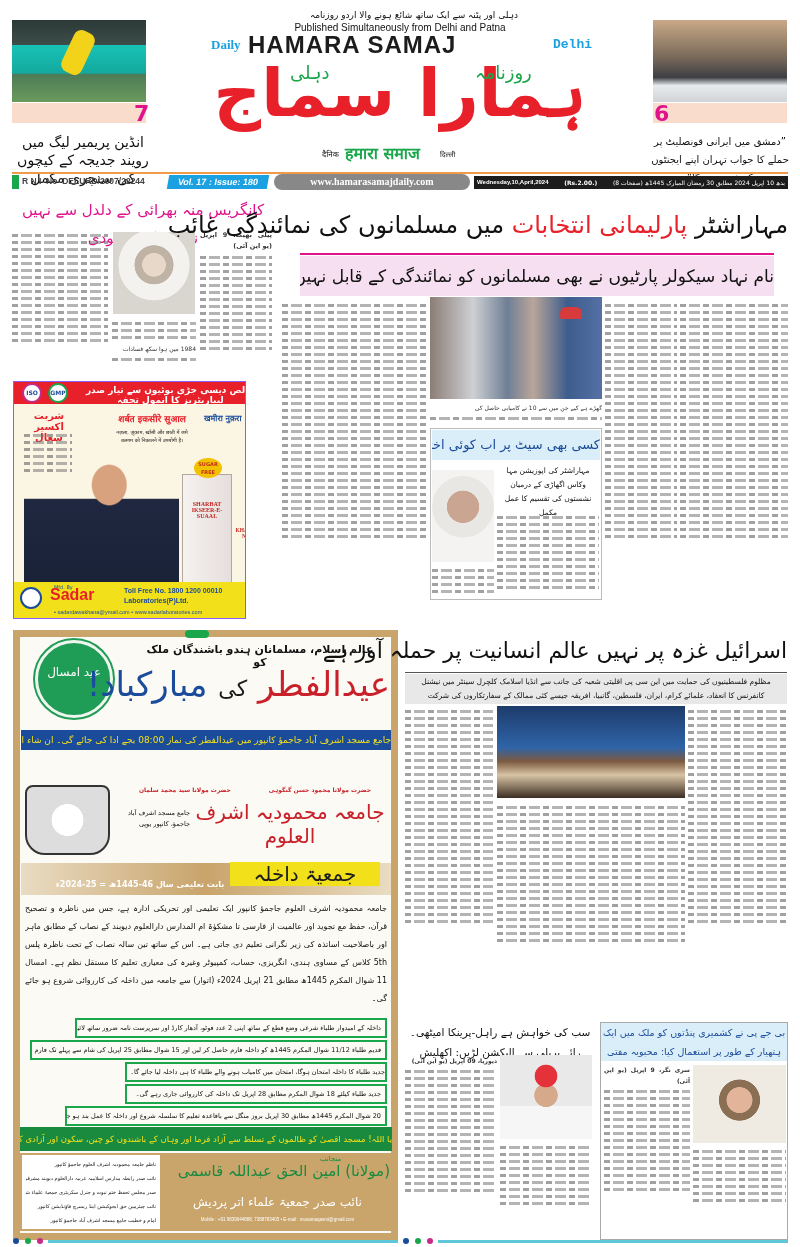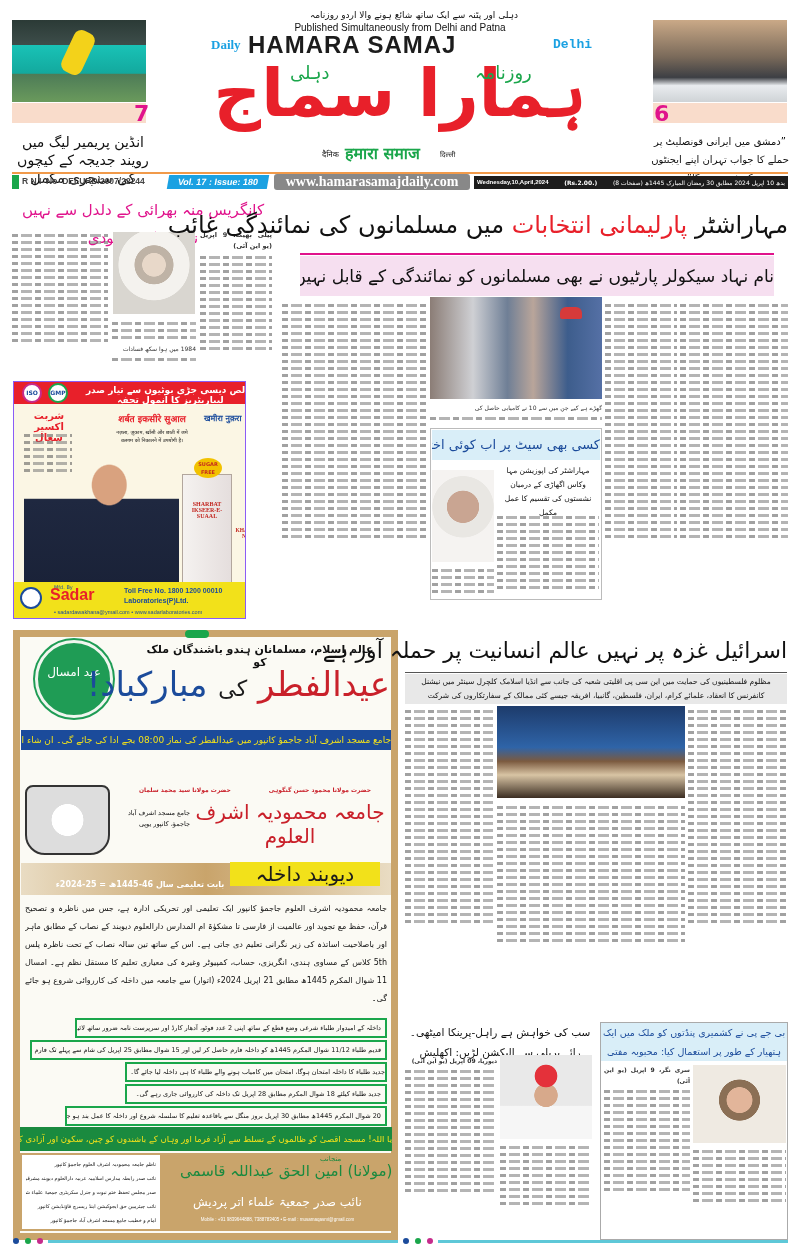--- a/index.html
+++ b/index.html
@@ -37,21 +37,21 @@
 <div class="abs rtl ur" style="left:475px;top:62px;font-size:18px;color:#1aa64b">روزنامہ</div>
 <div class="abs rtl ur" style="left:290px;top:62px;font-size:18px;color:#1aa64b">دہلی</div>
 <div class="abs" style="left:322px;top:148px;font-size:8px">दैनिक</div>
 <div class="abs b" style="left:345px;top:142px;font-size:16px;color:#1aa64b">हमारा समाज</div>
 <div class="abs" style="left:440px;top:150px;font-size:7px">दिल्ली</div>
 
 <div class="abs" style="left:12px;top:172px;width:776px;height:2px;background:#f19a4a"></div>
 <div class="abs" style="left:12px;top:175px;width:7px;height:14px;background:#1aa64b"></div>
 <div class="abs b" style="left:22px;top:176px;font-size:8.5px;color:#444;white-space:pre;font-family:'Liberation Sans',sans-serif">R N I  No  DELURD/2007/22244</div>
 <div class="abs b" style="left:168px;top:175px;width:100px;height:14px;background:#1ba1e2;color:#fff;font-size:9px;line-height:14px;text-align:center;font-family:'Liberation Sans',sans-serif;transform:skewX(-10deg)">Vol. 17 : Issue: 180</div>
-<div class="abs b" style="left:274px;top:174px;width:196px;height:16px;background:#888;color:#fff;font-size:14px;line-height:16px;text-align:center;border-radius:3px;font-family:'Liberation Serif',serif">www.hamarasamajdaily.com</div>
+<div class="abs b" style="left:274px;top:174px;width:196px;height:16px;background:#888;color:#fff;font-size:10px;line-height:16px;text-align:center;border-radius:8px;font-family:'Liberation Serif',serif">www.hamarasamajdaily.com</div>
 <div class="abs" style="left:474px;top:176px;width:314px;height:13px;background:#1c1c1c;color:#fff;font-size:6px;line-height:13px;padding:0 3px;display:flex;justify-content:space-between;white-space:nowrap">
   <span class="b" style="font-family:'Liberation Sans',sans-serif">Wednesday,10,April,2024</span>
   <span class="b">(Rs.2.00.)</span>
   <span class="rtl" style="direction:rtl">بدھ 10 اپریل 2024 مطابق 30 رمضان المبارک 1445ھ (صفحات 8)</span>
 </div>
 
 <div class="abs rtl ur" style="left:12px;top:196px;width:262px;font-size:15px;line-height:28px;color:#e0138c;text-align:center">کانگریس منہ بھرائی کے دلدل سے نہیں نکل سکتی: مودی</div>
 <div class="abs txtcol" style="left:200px;top:230px;width:72px;height:142px">
   <div style="font-weight:bold;font-size:6.5px">پیلی بھیت، 9 اپریل (یو این آئی)</div>
   <span></span>
@@ -291,42 +291,42 @@
 <div class="abs rtl ur" style="left:21px;top:730px;width:370px;height:20px;background:#1b4b9b;color:#f2e11a;font-size:9px;line-height:20px;text-align:center;white-space:nowrap;overflow:hidden">جامع مسجد اشرف آباد جاجمؤ کانپور میں عیدالفطر کی نماز 08:00 بجے ادا کی جائے گی۔ ان شاء اللہ</div>
 
 <div class="abs" style="left:25px;top:785px;width:85px;height:70px;border-radius:8px 8px 20px 20px;border:2px solid #333;background:radial-gradient(circle at 50% 50%,#fff 0 30%,#ddd 31%)"></div>
 <div class="abs rtl" style="left:120px;top:786px;width:270px;font-size:6px;display:flex;justify-content:space-around">
   <span style="color:#c9202a;font-weight:bold">حضرت مولانا محمود حسن گنگوہی</span>
   <span style="color:#c9202a;font-weight:bold">حضرت مولانا سید محمد سلمان</span>
 </div>
 <div class="abs rtl ur" style="left:190px;top:800px;width:200px;font-size:20px;color:#c9202a;text-align:center">جامعہ محمودیہ اشرف العلوم</div>
 <div class="abs rtl" style="left:120px;top:808px;width:70px;font-size:6.5px;line-height:11px;text-align:right">جامع مسجد اشرف آباد جاجمؤ، کانپور یوپی</div>
 <div class="abs" style="left:21px;top:863px;width:370px;height:32px;background:linear-gradient(90deg,#e9dcc3,#c9a46b,#e9dcc3)"></div>
-<div class="abs rtl ur" style="left:230px;top:862px;width:150px;font-size:20px;color:#1c1c1c;text-align:center;background:#f2e11a">دیوبند داخلہ</div>
+<div class="abs rtl ur" style="left:230px;top:862px;width:150px;font-size:20px;color:#1c1c1c;text-align:center;background:#f2e11a">جمعیۃ داخلہ</div>
 <div class="abs rtl" style="left:50px;top:880px;width:180px;font-size:8px;color:#fff;font-weight:bold;text-align:center">بابت تعلیمی سال 46-1445ھ = 25-2024ء</div>
 <div class="abs rtl" style="left:25px;top:900px;width:362px;height:112px;font-size:8px;line-height:18px;text-align:justify;overflow:hidden">جامعہ محمودیہ اشرف العلوم جاجمؤ کانپور ایک تعلیمی اور تحریکی ادارہ ہے، جس میں ناظرہ و تصحیح قرآن، حفظ مع تجوید اور عالمیت از فارسی تا مشکوٰۃ ام المدارس دارالعلوم دیوبند کے نصاب کے مطابق ماہر اور باصلاحیت اساتذہ کی زیر نگرانی تعلیم دی جاتی ہے۔ اس کے ساتھ تین سالہ نصاب کے تحت ناظرہ پلس 5th کلاس کے مساوی ہندی، انگریزی، حساب، کمپیوٹر وغیرہ کی معیاری تعلیم کا مستقل نظم ہے۔ امسال 11 شوال المکرم 1445ھ مطابق 21 اپریل 2024ء (اتوار) سے جامعہ میں داخلہ کی کارروائی شروع ہو جائے گی۔</div>
 
 <div class="abs" style="left:25px;top:1018px;width:362px">
   <div class="rtl" style="margin-left:50px;border:2px solid #1aa64b;font-size:6.5px;line-height:16px;height:20px;padding:0 4px;overflow:hidden;white-space:nowrap;margin-bottom:2px">داخلہ کے امیدوار طلباء شرعی وضع قطع کے ساتھ اپنی 2 عدد فوٹو، آدھار کارڈ اور سرپرست نامہ ضرور ساتھ لائیں۔</div>
   <div class="rtl" style="margin-left:5px;border:2px solid #1aa64b;font-size:6.5px;line-height:16px;height:20px;padding:0 4px;overflow:hidden;white-space:nowrap;margin-bottom:2px">قدیم طلباء 11/12 شوال المکرم 1445ھ کو داخلہ فارم حاصل کر لیں اور 15 شوال مطابق 25 اپریل کی شام سے پہلے تک فارم جمع کر دیں۔</div>
   <div class="rtl" style="margin-left:100px;border:2px solid #1aa64b;font-size:6.5px;line-height:16px;height:20px;padding:0 0;overflow:hidden;white-space:nowrap;margin-bottom:2px">جدید طلباء کا داخلہ امتحان ہوگا، امتحان میں کامیاب ہونے والے طلباء کا ہی داخلہ لیا جائے گا۔</div>
   <div class="rtl" style="margin-left:100px;border:2px solid #1aa64b;font-size:6.5px;line-height:16px;height:20px;padding:0 4px;overflow:hidden;white-space:nowrap;margin-bottom:2px">جدید طلباء کیلئے 18 شوال المکرم مطابق 28 اپریل تک داخلہ کی کارروائی جاری رہے گی۔</div>
   <div class="rtl" style="margin-left:40px;border:2px solid #1aa64b;font-size:6.5px;line-height:16px;height:20px;padding:0 4px;overflow:hidden;white-space:nowrap">20 شوال المکرم 1445ھ مطابق 30 اپریل بروز منگل سے باقاعدہ تعلیم کا سلسلہ شروع اور داخلہ کا عمل بند ہو جائے گا۔</div>
 </div>
 <div class="abs rtl ur" style="left:20px;top:1127px;width:372px;height:24px;background:#1a8a3f;color:#f2e11a;font-size:8.5px;line-height:24px;text-align:center;white-space:nowrap;overflow:hidden">یا اللہ! مسجد اقصیٰ کو ظالموں کے تسلط سے آزاد فرما اور وہاں کے باشندوں کو چین، سکون اور آزادی کی زندگی عطا فرما۔</div>
 <div class="abs" style="left:20px;top:1153px;width:372px;height:78px;background:#c9a46b"></div>
 <div class="abs" style="left:22px;top:1155px;width:138px;height:74px;background:#fff;padding:2px 4px">
   <div class="rtl" style="font-size:5px;line-height:14px;white-space:nowrap;overflow:hidden">ناظم جامعہ محمودیہ اشرف العلوم جاجمؤ کانپور</div>
   <div class="rtl" style="font-size:5px;line-height:14px;white-space:nowrap;overflow:hidden">نائب صدر رابطہ مدارس اسلامیہ عربیہ دارالعلوم دیوبند مشرقی یوپی زون</div>
   <div class="rtl" style="font-size:5px;line-height:14px;white-space:nowrap;overflow:hidden">صدر مجلس تحفظ ختم نبوت و جنرل سکریٹری جمعیۃ علماء شہر کانپور</div>
   <div class="rtl" style="font-size:5px;line-height:14px;white-space:nowrap;overflow:hidden">نائب چیئرمین حق ایجوکیشن اینڈ ریسرچ فاؤنڈیشن کانپور</div>
   <div class="rtl" style="font-size:5px;line-height:14px;white-space:nowrap;overflow:hidden">امام و خطیب جامع مسجد اشرف آباد جاجمؤ کانپور</div>
 </div>
 <div class="abs rtl" style="left:320px;top:1155px;font-size:7px;color:#1a8a3f">منجانب</div>
-<div class="abs rtl ur" style="left:180px;top:1162px;width:225px;font-size:15px;color:#1a8a3f;text-align:left">(مولانا) امین الحق عبداللہ قاسمی</div>
+<div class="abs rtl ur" style="left:165px;top:1162px;width:225px;font-size:15px;color:#1a8a3f;text-align:right">(مولانا) امین الحق عبداللہ قاسمی</div>
 <div class="abs rtl ur" style="left:165px;top:1195px;width:225px;font-size:12px;color:#fff;text-align:center">نائب صدر جمعیۃ علماء اتر پردیش</div>
 <div class="abs" style="left:165px;top:1217px;width:225px;font-size:4.5px;color:#fff;text-align:center;font-family:'Liberation Sans',sans-serif">Mobile : +91 9839644888, 7388783405 • E-mail : musamaqasmi@gmail.com</div>
 
 <div class="abs rtl ur" style="left:405px;top:634px;width:382px;font-size:22px;line-height:34px;text-align:center;font-weight:normal;white-space:nowrap">اسرائیل غزہ پر نہیں عالم انسانیت پر حملہ آور ہے</div>
 <div class="abs" style="left:405px;top:672px;width:382px;height:1px;background:#555"></div>
 <div class="abs rtl ur" style="left:405px;top:674px;width:382px;height:30px;background:#e8e8e8;font-size:7.5px;line-height:14px;text-align:center;padding:1px 4px">مظلوم فلسطینیوں کی حمایت میں این سی پی اقلیتی شعبہ کی جانب سے انڈیا اسلامک کلچرل سینٹر میں نیشنل کانفرنس کا انعقاد، علمائے کرام، ایران، فلسطین، گانبیا، افریقہ جیسے کئی ممالک کے سفارتکاروں کی شرکت</div>
 <div class="abs txtcol" style="left:688px;top:706px;width:100px;height:300px">
     <span></span>
     <span></span>
     <span></span>

